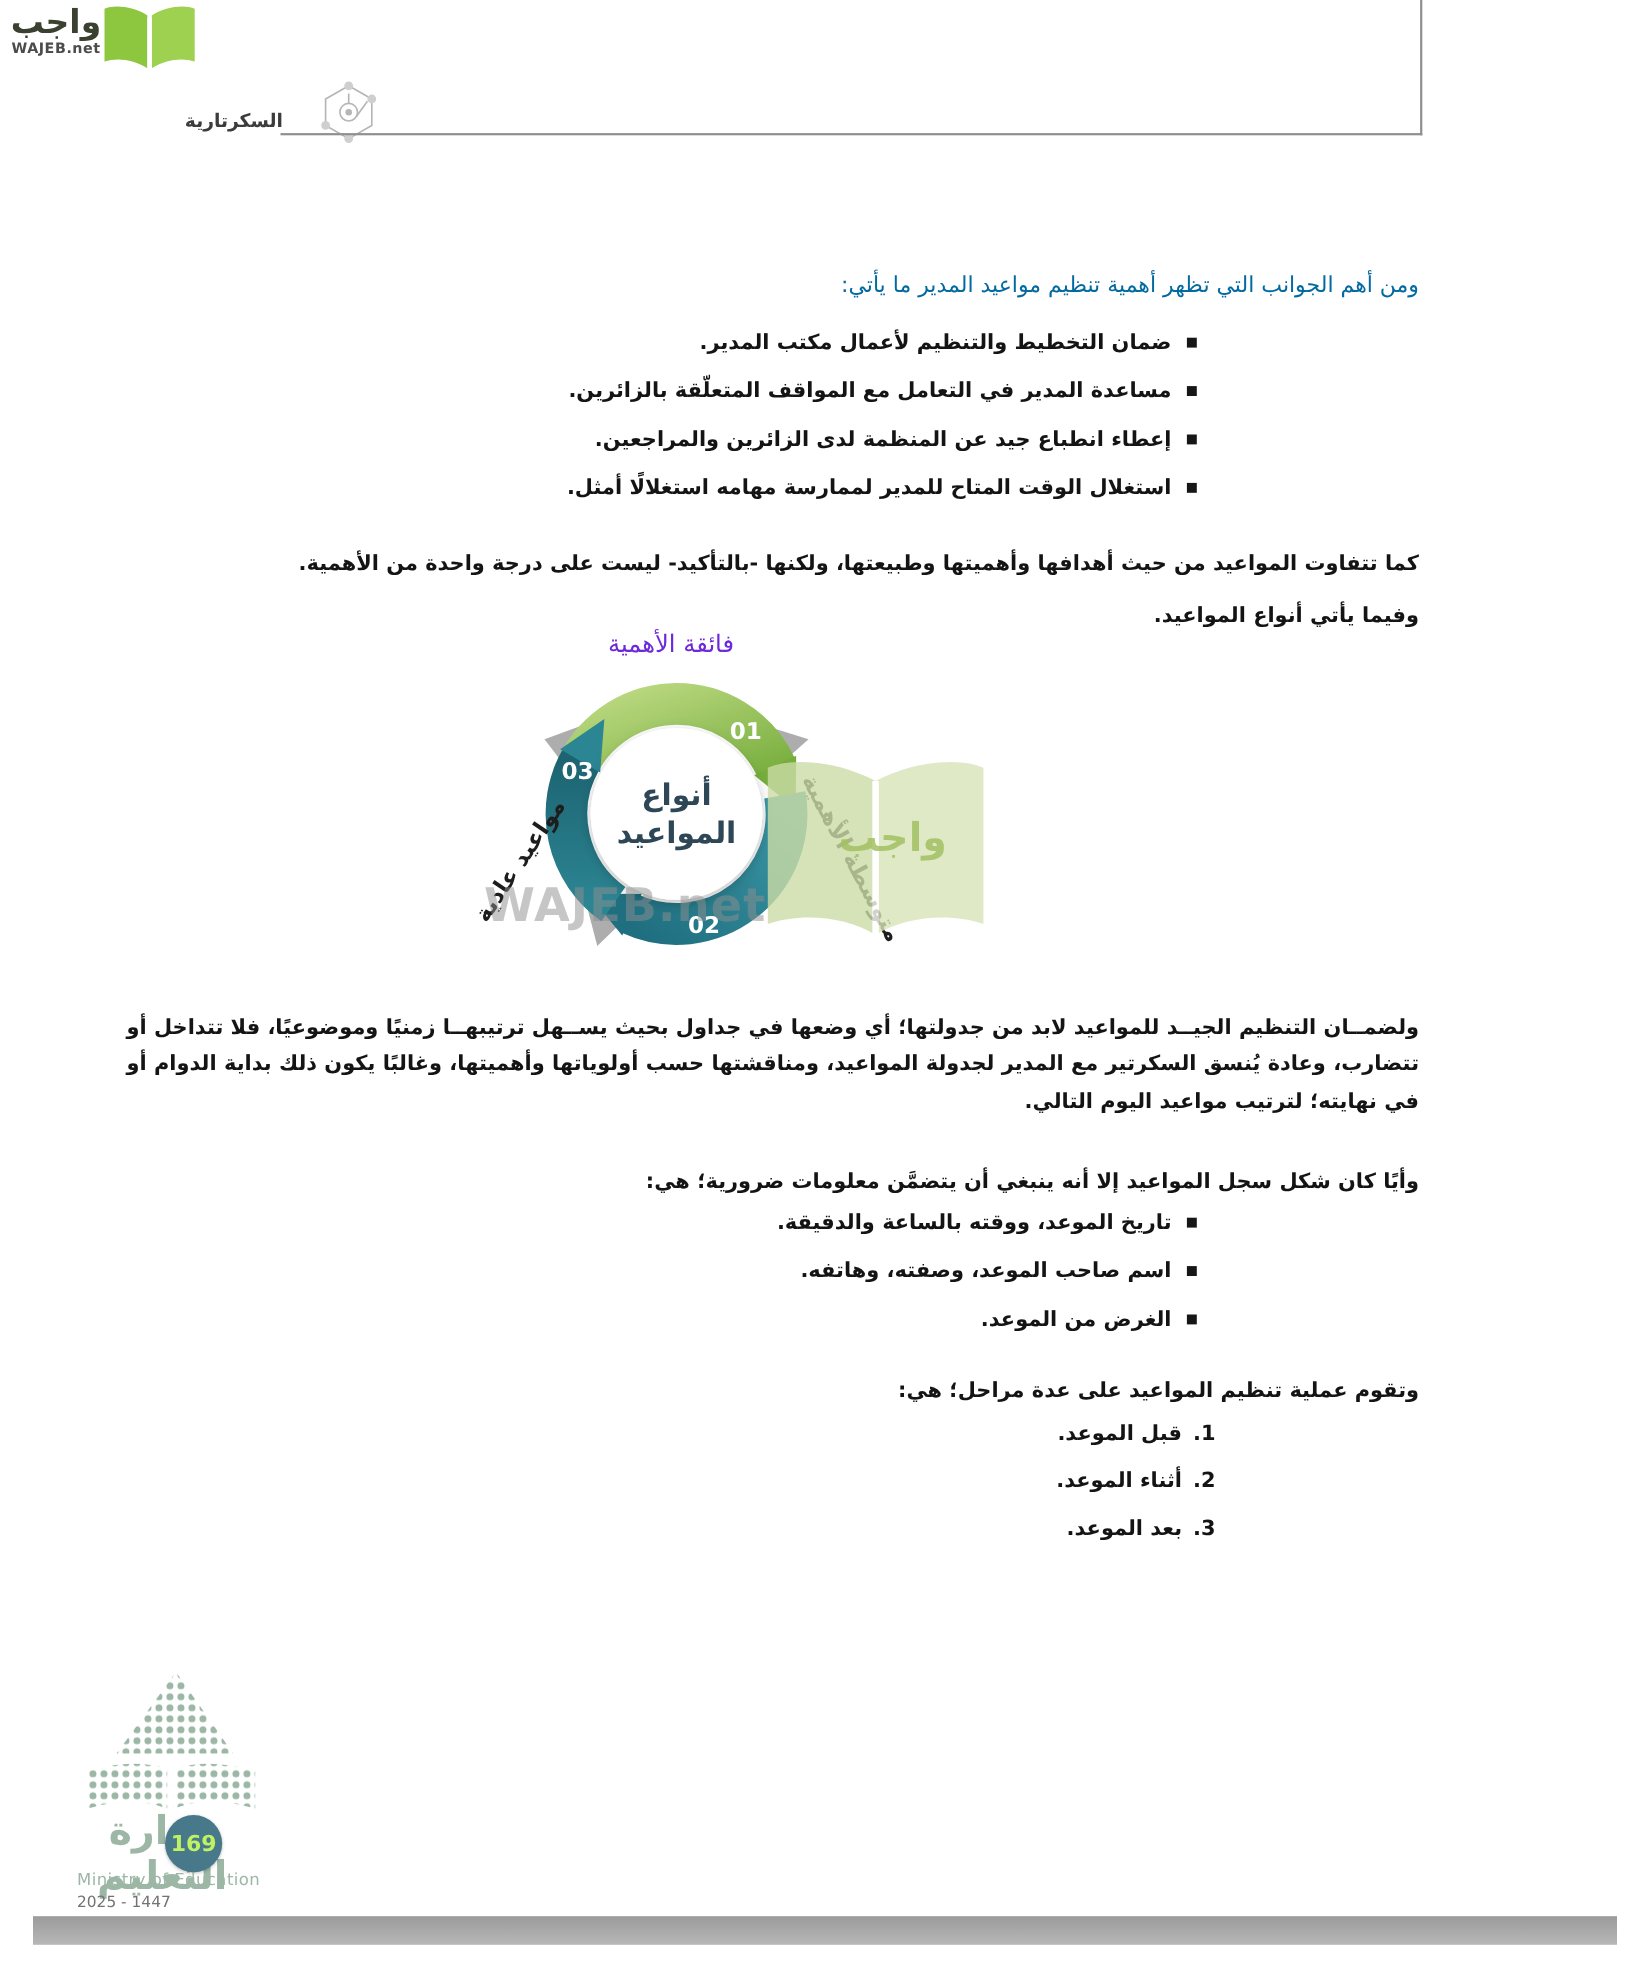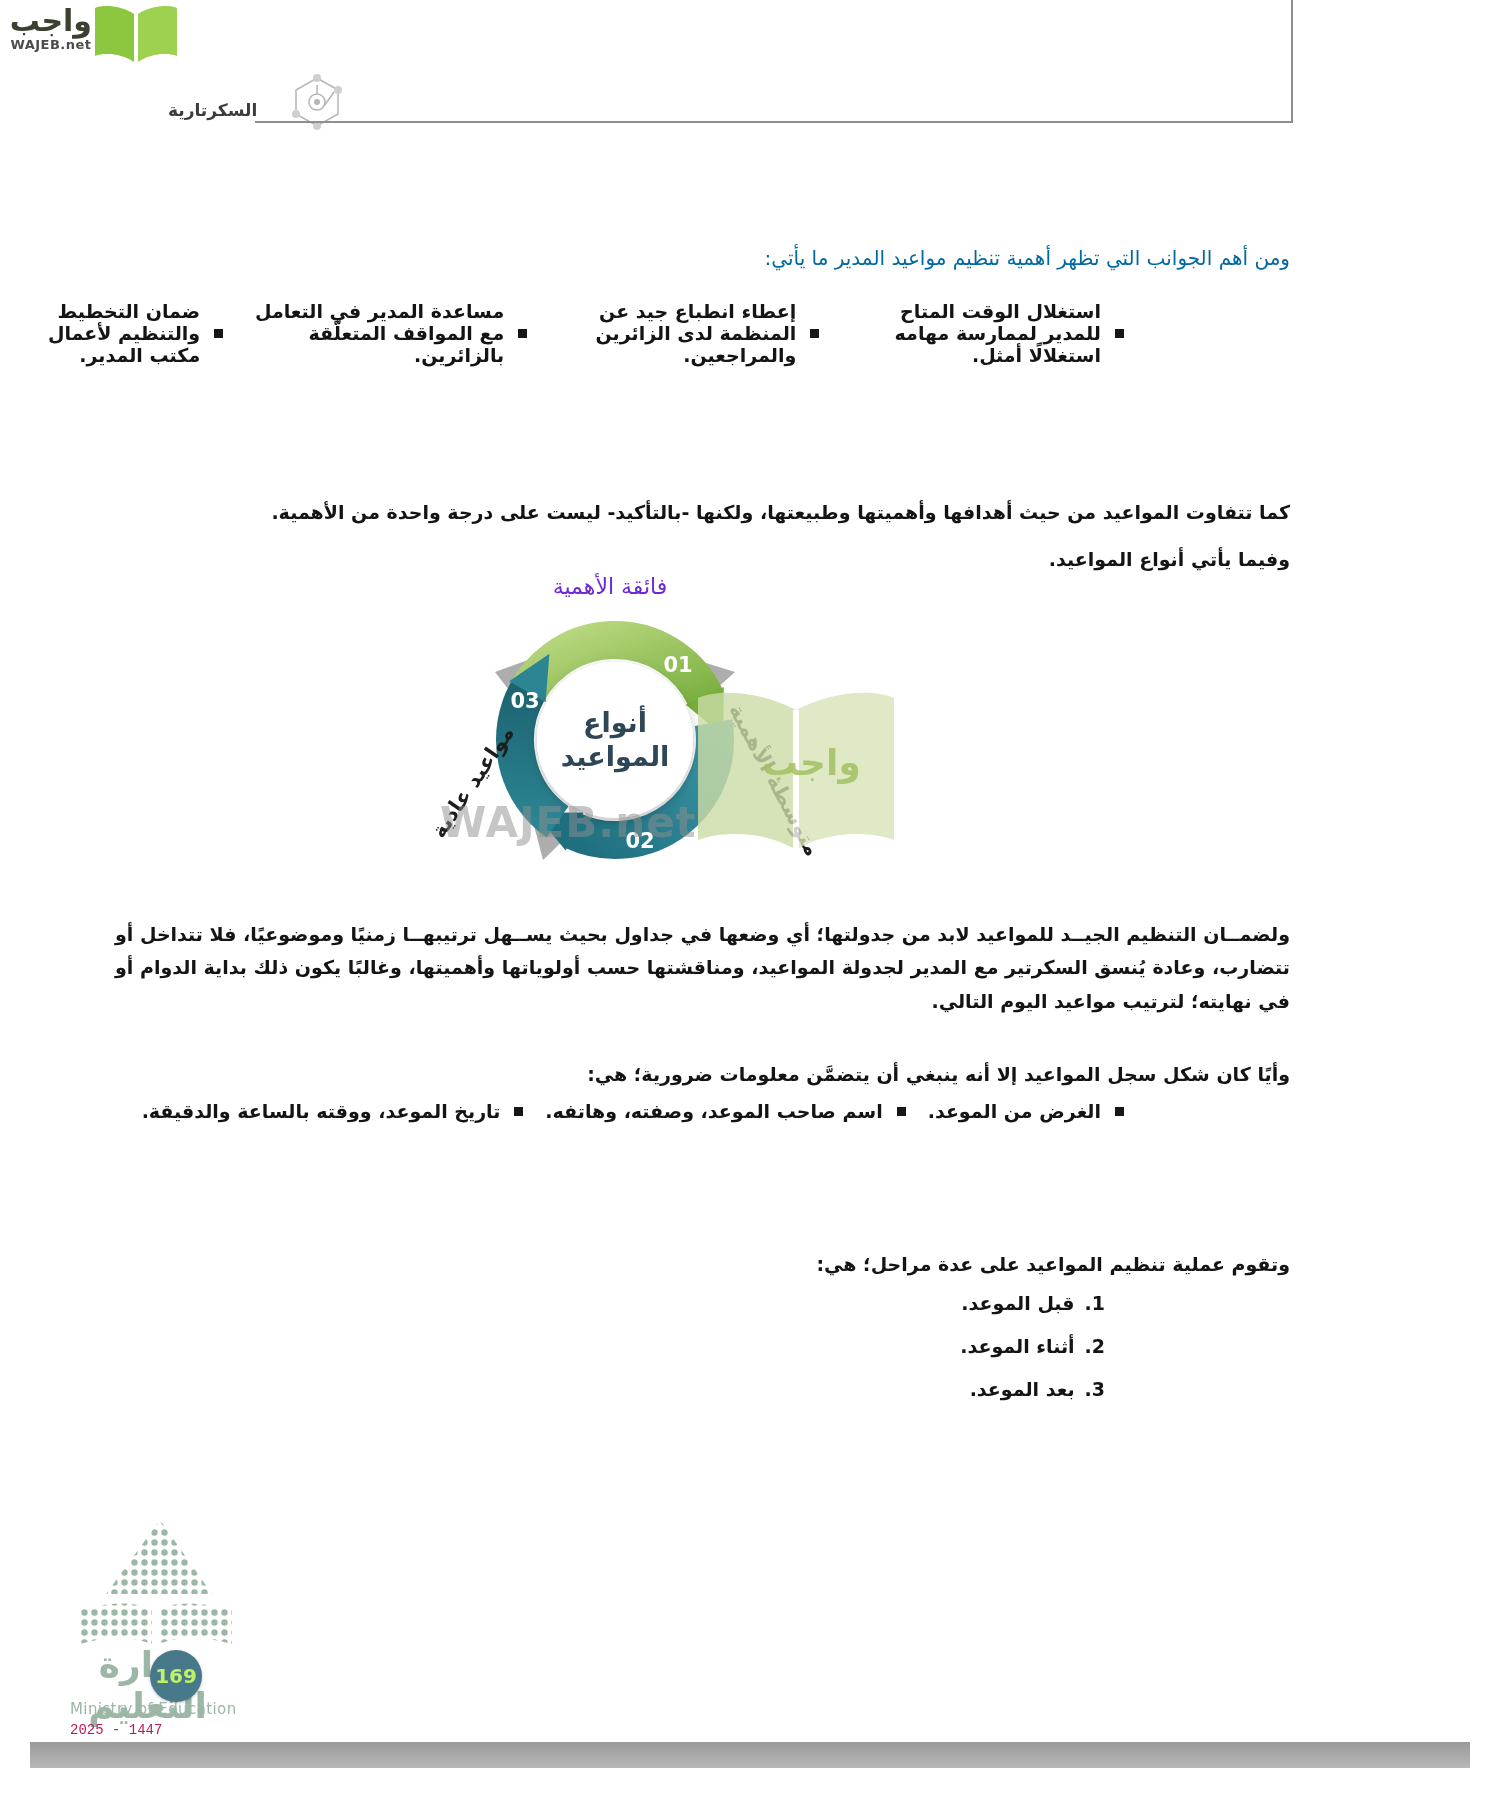--- a/index.html
+++ b/index.html
@@ -14,21 +14,21 @@
   .brand-book{position:absolute;left:84px;top:0;}
 
   
   .section-title{position:absolute;left:168px;top:100px;font-size:17px;font-weight:bold;
                  color:#3c3c3c;direction:rtl;letter-spacing:1px;}
   .header-icon{position:absolute;left:288px;top:70px;}
   .h-rule{position:absolute;left:255px;top:121px;width:1038px;height:2px;background:#8f8f8f;}
   .v-rule{position:absolute;left:1291px;top:0;width:2px;height:123px;background:#8f8f8f;}
   .heading{position:absolute;right:210px;top:246px;font-size:20px;font-weight:normal;
            color:#0369a1;direction:rtl;}
-  .bullets{position:absolute;right:376px;display:flex;flex-direction:row;gap:22px;}
+  .bullets{position:absolute;right:412px;display:flex;flex-direction:column;gap:22px;}
   .bullets-1{top:300px;} .bullets-2{top:1100px;}
   .b-line{display:flex;direction:rtl;align-items:center;gap:14px;font-size:19px;font-weight:bold;}
   .sq{width:9px;height:9px;background:#161616;flex:none;}
   .para{position:absolute;right:210px;width:1175px;font-size:19px;font-weight:bold;
         direction:rtl;line-height:1.75;}
   .p-right{text-align:right;} .p-just{text-align:justify;}
   .p1a{top:496px;} .p1b{top:543px;width:auto;margin-left:28px;}
   .p2{top:918px;} .p3{top:1058px;width:auto;} .p4{top:1248px;width:auto;}
   .stages{position:absolute;right:395px;top:1292px;display:flex;flex-direction:column;gap:21px;}
   .stage{display:flex;direction:rtl;gap:10px;font-size:19px;font-weight:bold;}
@@ -50,21 +50,21 @@
           color:#8f8f8f;opacity:.5;letter-spacing:1px;}
 
   
   .moe-logo{position:absolute;left:60px;top:1518px;}
   .moe-wordmark{position:absolute;left:55px;top:1644px;width:185px;font-size:36px;font-weight:bold;
                 color:#9cb7a6;direction:rtl;text-align:center;}
   .page-circle{position:absolute;left:150px;top:1650px;width:52px;height:52px;border-radius:50%;
                background:#47798b;display:flex;align-items:center;justify-content:center;
                color:#bef264;font-size:20px;font-weight:bold;box-shadow:0 1px 3px rgba(0,0,0,.25);}
   .moe-en{position:absolute;left:70px;top:1700px;font-size:15px;color:#9cb7a6;letter-spacing:.4px;}
-  .moe-year{position:absolute;left:70px;top:1722px;font-size:14px;color:#be185d;font-family:Liberation Mono, monospace;}
+  .moe-year{position:absolute;left:70px;top:1722px;font-size:14px;color:#737373;}
   .bottom-bar{position:absolute;left:30px;top:1742px;width:1440px;height:26px;
               background:linear-gradient(180deg,#9b9b9b,#b7b7b7);}
 </style>
 </head>
 <body>
 
 <div class="page">
 
   <div class="brand">
     <div class="brand-text">

